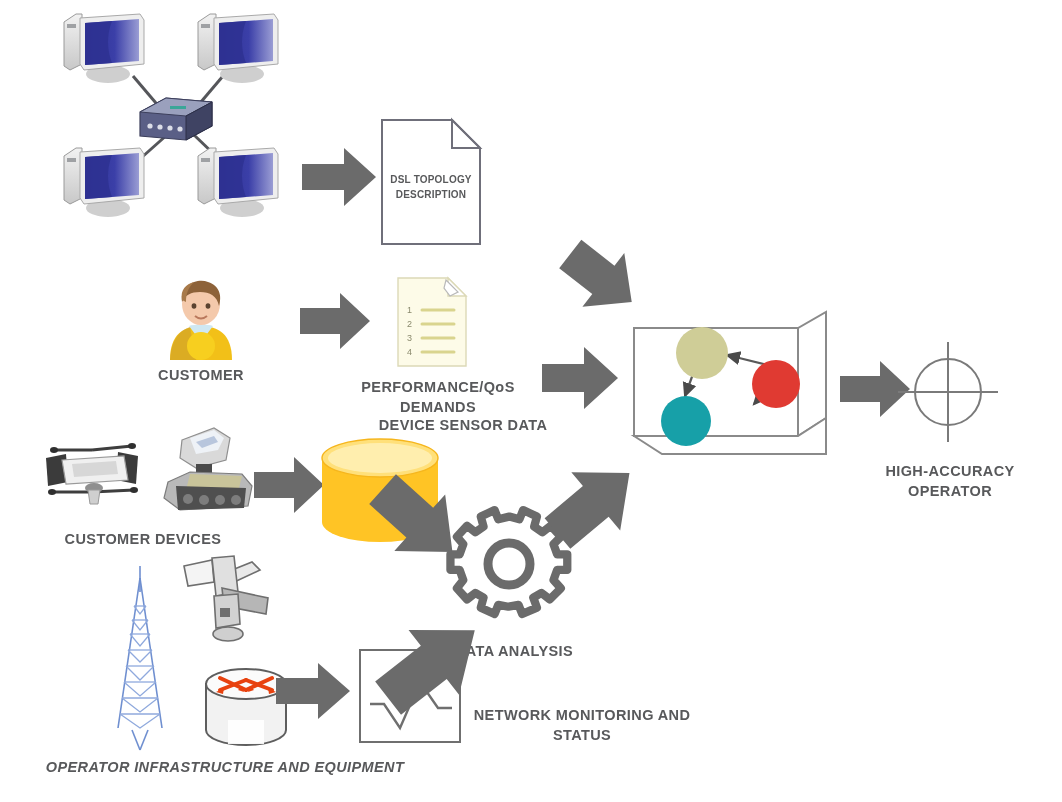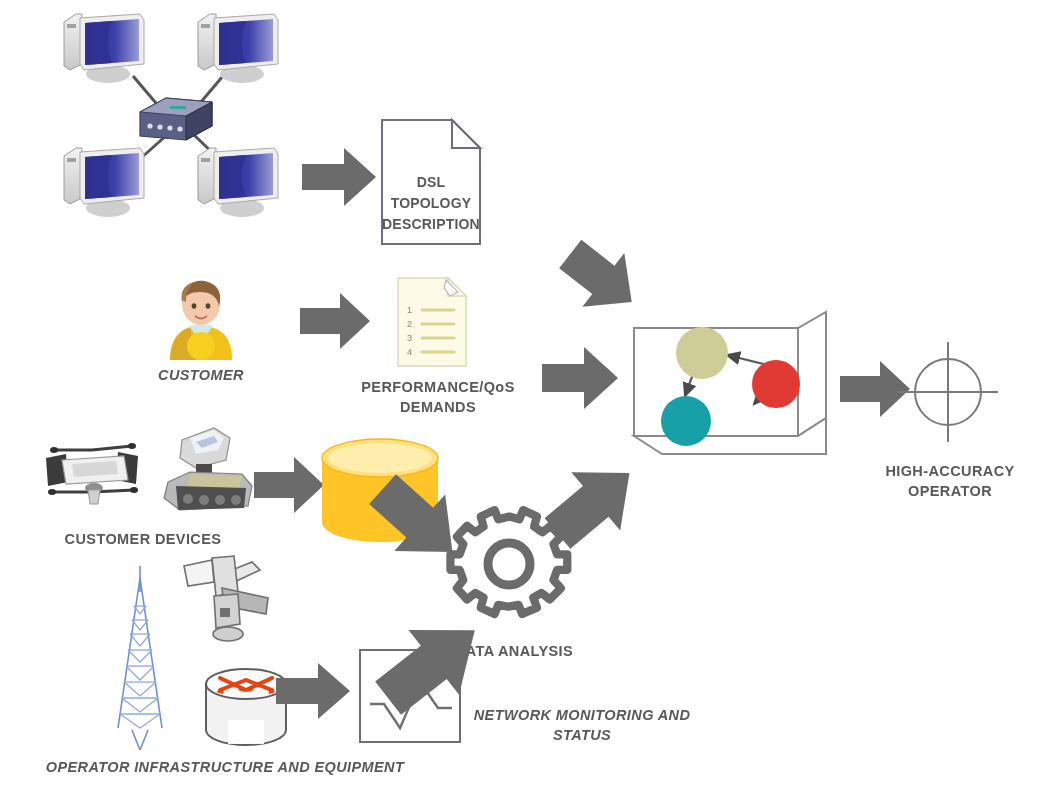--- a/index.html
+++ b/index.html
@@ -104,21 +104,21 @@
     </svg>
   </div>
 
   <div class="node" style="left:380px;top:118px;width:110px;height:128px;">
     <svg width="110" height="128" viewBox="0 0 110 128">
       <path d="M2 2 L72 2 L100 30 L100 126 L2 126 Z" fill="#ffffff" stroke="#6f6f7a" stroke-width="2"></path>
       <path d="M72 2 L72 30 L100 30 Z" fill="#ffffff" stroke="#6f6f7a" stroke-width="2"></path>
       <path d="M72 2 L100 30" stroke="#6f6f7a" stroke-width="1.4" fill="none"></path>
     </svg>
   </div>
-  <div class="cap" style="left:380px;top:172px;width:102px;font-size:14px;letter-spacing:.2px;line-height:1.5;">DSL TOPOLOGY
+  <div class="cap" style="left:380px;top:172px;width:102px;font-size:10px;letter-spacing:.2px;line-height:1.5;">DSL TOPOLOGY
 DESCRIPTION</div>
 
   <div class="arrow" style="left:556px;top:236px;">
     <svg width="90" height="84" viewBox="0 0 90 84">
       <g transform="rotate(38 45 42)">
         <path d="M6 24 L48 24 L48 8 L84 42 L48 76 L48 60 L6 60 Z" fill="#6b6b6b"></path>
       </g>
     </svg>
   </div>
 
@@ -129,21 +129,21 @@
       <path d="M12 84 C13 64 22 54 32 51 L38 84 Z" fill="#c99a2e" opacity=".55"></path>
       <ellipse cx="43" cy="28" rx="19" ry="21" fill="#f4c9ab"></ellipse>
       <path d="M24 26 C22 8 40 2 50 6 C62 10 64 20 61 30 C59 20 52 16 42 16 C33 16 27 19 24 26 Z" fill="#8d6239"></path>
       <path d="M24 24 C22 14 28 8 36 6 C30 12 28 18 28 26 Z" fill="#a87a4a"></path>
       <ellipse cx="36" cy="30" rx="2.4" ry="2.8" fill="#5b4330"></ellipse>
       <ellipse cx="50" cy="30" rx="2.4" ry="2.8" fill="#5b4330"></ellipse>
       <path d="M37 40 Q43 45 49 40" stroke="#b9785c" stroke-width="2" fill="none"></path>
       <ellipse cx="43" cy="70" rx="14" ry="14" fill="#f7cf1f"></ellipse>
     </svg>
   </div>
-  <div class="cap" style="left:148px;top:366px;width:106px;font-style:italic;">CUSTOMER</div>
+  <div class="cap" style="left:148px;top:366px;width:106px;">CUSTOMER</div>
 
   <div class="arrow" style="left:298px;top:288px;">
     <svg width="74" height="66" viewBox="0 0 74 66">
       <path d="M2 20 L42 20 L42 5 L72 33 L42 61 L42 46 L2 46 Z" fill="#6b6b6b"></path>
     </svg>
   </div>
 
   <div class="node" style="left:396px;top:276px;width:76px;height:92px;">
     <svg width="76" height="92" viewBox="0 0 76 92">
       <path d="M2 2 L52 2 L70 20 L70 90 L2 90 Z" fill="#fdfbe8" stroke="#dcd9b7" stroke-width="1.4"></path>
@@ -165,20 +165,21 @@
   </div>
   <div class="cap" style="left:348px;top:378px;width:180px;">PERFORMANCE/QoS
 DEMANDS</div>
 
   <div class="arrow" style="left:540px;top:342px;">
     <svg width="80" height="72" viewBox="0 0 80 72">
       <path d="M2 22 L44 22 L44 5 L78 36 L44 67 L44 50 L2 50 Z" fill="#6b6b6b"></path>
     </svg>
   </div>
 
+  <div class="cap" style="left:368px;top:416px;width:190px;">DEVICE SENSOR DATA</div>
 
   <div class="node" style="left:28px;top:424px;width:230px;height:104px;">
     <svg width="230" height="104" viewBox="0 0 230 104">
 
       <g transform="translate(4,6)">
         <g stroke="#3e3e3e" stroke-width="3" fill="none">
           <line x1="20" y1="20" x2="60" y2="20"></line>
           <line x1="60" y1="20" x2="100" y2="16"></line>
           <line x1="18" y1="62" x2="60" y2="62"></line>
           <line x1="60" y1="62" x2="102" y2="60"></line>
@@ -366,21 +367,21 @@
       <path d="M2 20 L44 20 L44 5 L76 33 L44 61 L44 46 L2 46 Z" fill="#6b6b6b"></path>
     </svg>
   </div>
 
   <div class="node" style="left:358px;top:648px;width:110px;height:98px;">
     <svg width="110" height="98" viewBox="0 0 110 98">
       <rect x="2" y="2" width="100" height="92" fill="#ffffff" stroke="#6f6f6f" stroke-width="2"></rect>
       <polyline points="12,56 26,56 42,80 62,34 80,60 94,60" fill="none" stroke="#6f6f6f" stroke-width="2.4"></polyline>
     </svg>
   </div>
-  <div class="cap" style="left:452px;top:706px;width:260px;font-style:italic;">NETWORK MONITORING AND
+  <div class="cap" style="left:452px;top:706px;width:260px;">NETWORK MONITORING AND
 STATUS</div>
 
   <div class="arrow" style="left:368px;top:608px;">
     <svg width="130" height="110" viewBox="0 0 130 110">
       <g transform="rotate(-38 65 55)">
         <path d="M8 34 L66 34 L66 14 L118 55 L66 96 L66 76 L8 76 Z" fill="#6b6b6b"></path>
       </g>
     </svg>
   </div>
 

